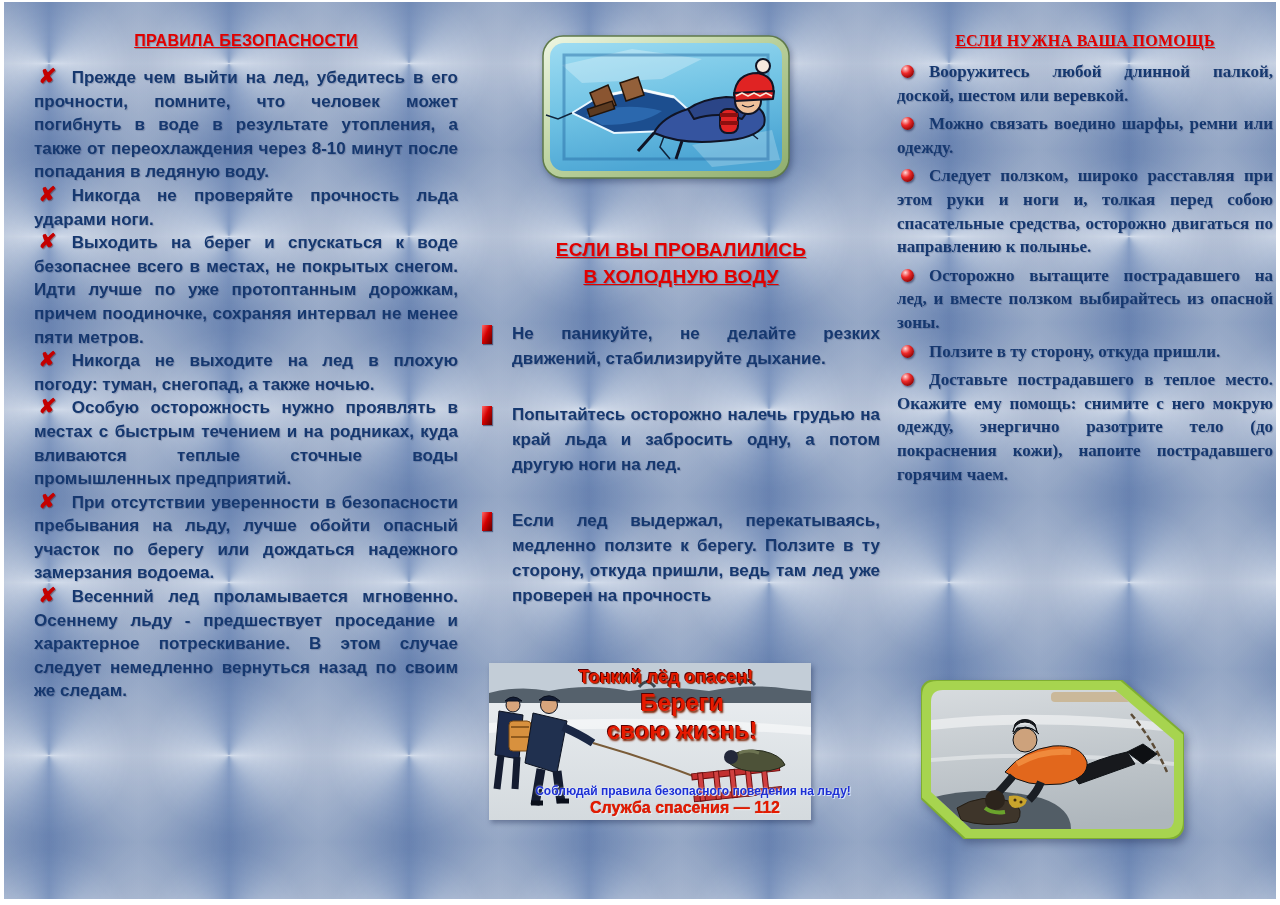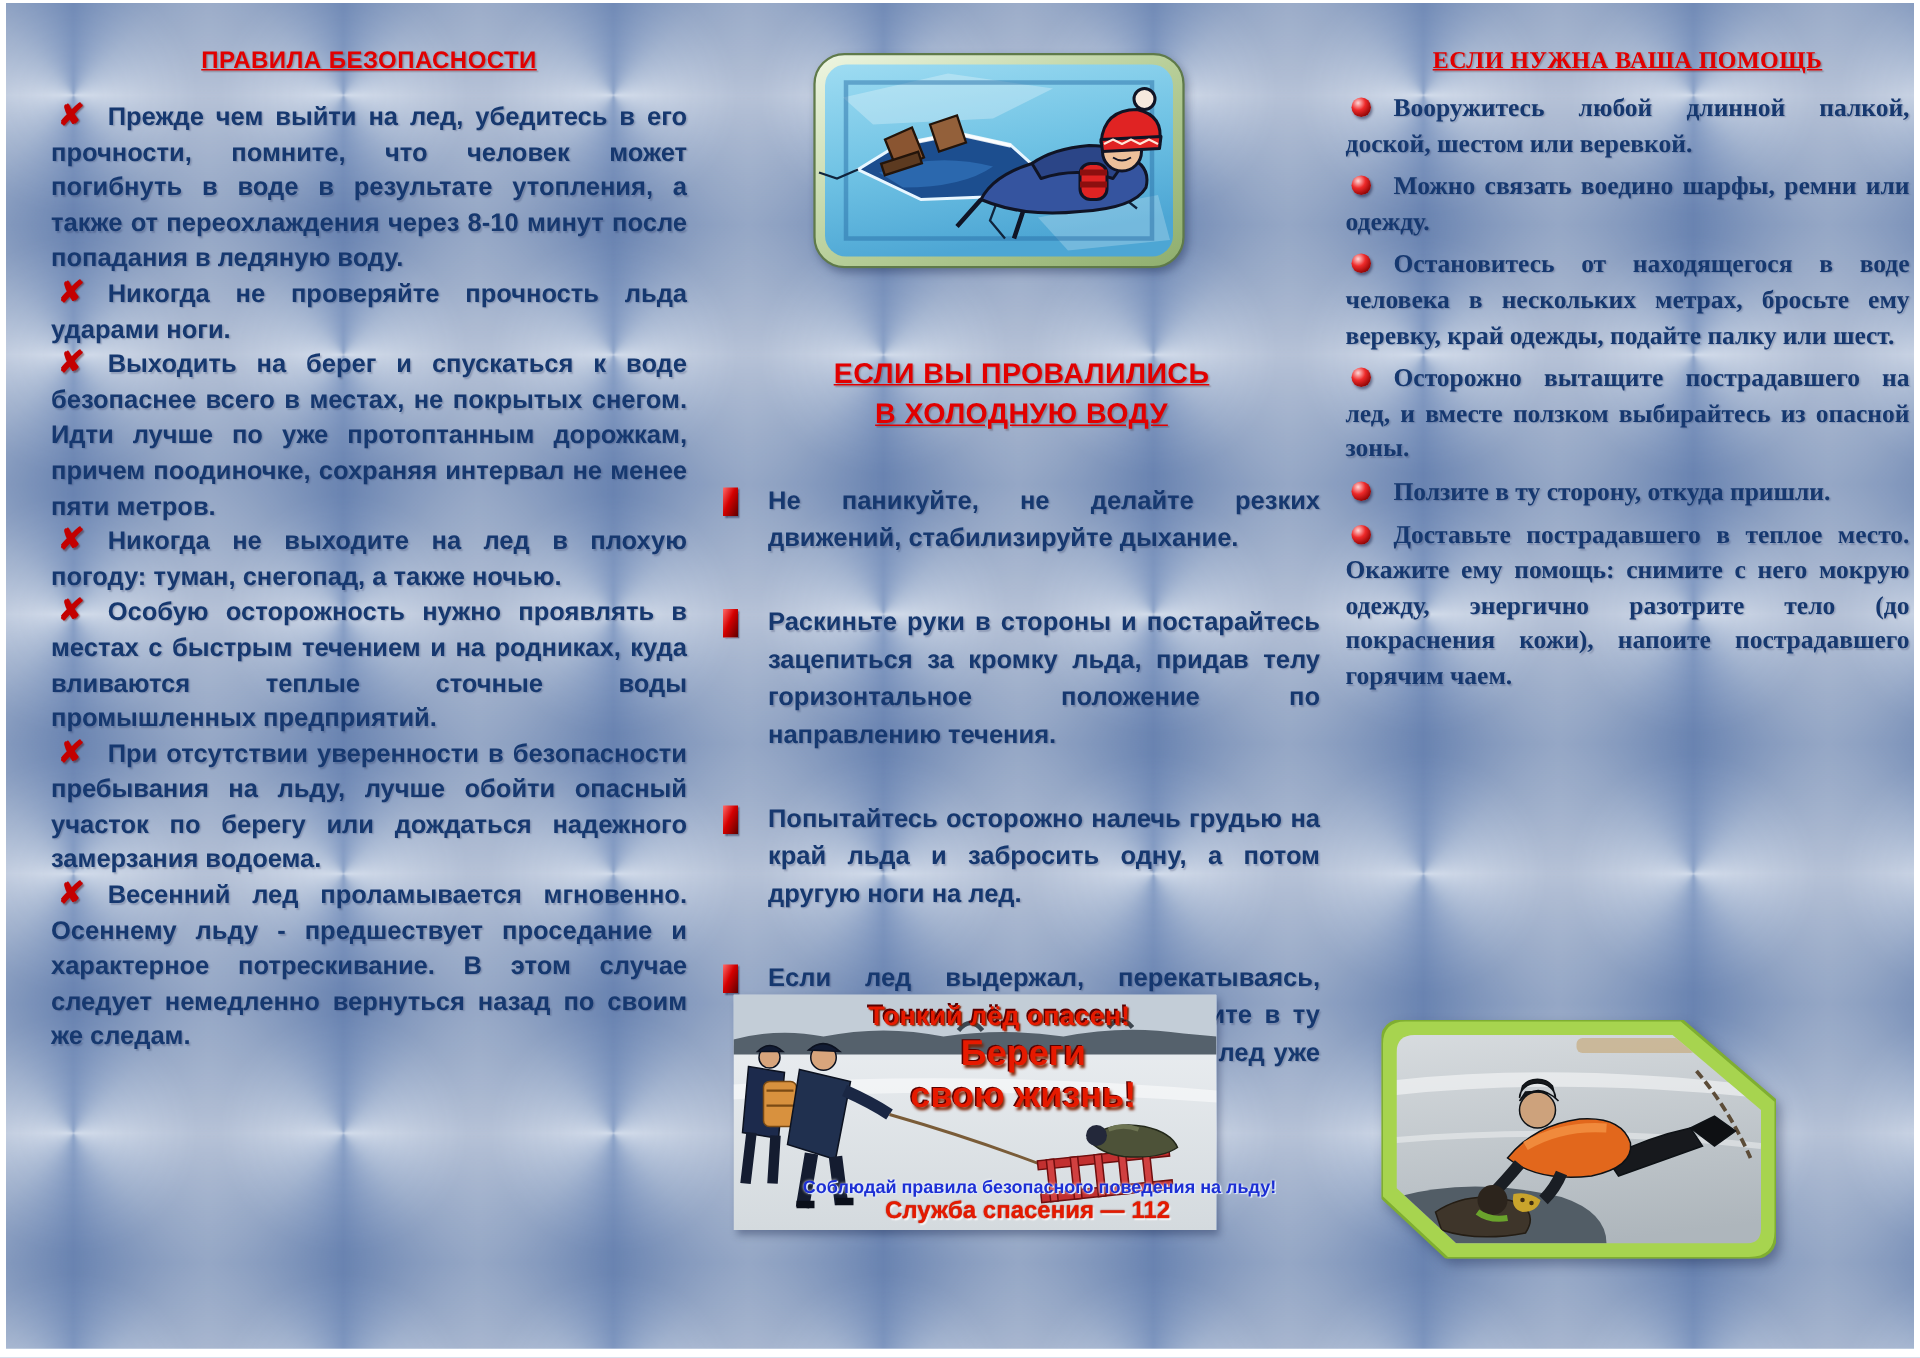--- a/index.html
+++ b/index.html
@@ -142,21 +142,20 @@
       </g>
     </svg>
   </div>
 
   <div class="col" id="mid-col">
     <div class="col-title">
       <div>ЕСЛИ ВЫ ПРОВАЛИЛИСЬ</div>
       <div>В ХОЛОДНУЮ ВОДУ</div>
     </div>
     <div class="item"><span class="barmark"></span><span>Не паникуйте, не делайте резких движений, стабилизируйте дыхание.</span></div>
-    <div class="item"><span class="barmark"></span><span>Раскиньте руки в стороны и постарайтесь зацепиться за кромку льда, придав телу горизонтальное положение по направлению течения.</span></div>
     <div class="item"><span class="barmark"></span><span>Попытайтесь осторожно налечь грудью на край льда и забросить одну, а потом другую ноги на лед.</span></div>
     <div class="item"><span class="barmark"></span><span>Если лед выдержал, перекатываясь, медленно ползите к берегу. Ползите в ту сторону, откуда пришли, ведь там лед уже проверен на прочность</span></div>
   </div>
 
   <div class="figure" id="fig-poster">
     <svg width="322" height="157" viewBox="0 0 322 157">
       <defs>
         <linearGradient id="gSnow" x1="0" y1="0" x2="0" y2="1">
           <stop offset="0" stop-color="#eef1f4"></stop>
             <stop offset="1" stop-color="#d4dade"></stop>
@@ -209,21 +208,21 @@
     <div class="poster-text pt-red2">Береги</div>
     <div class="poster-text pt-red3">свою жизнь!</div>
     <div class="poster-text pt-blue">Соблюдай правила безопасного поведения на льду!</div>
     <div class="poster-text pt-red4">Служба спасения — 112</div>
   </div>
 
   <div class="col" id="right-col">
     <div class="col-title">ЕСЛИ НУЖНА ВАША ПОМОЩЬ</div>
     <div class="item"><span class="sphere"></span><span>Вооружитесь любой длинной палкой, доской, шестом или веревкой.</span></div>
     <div class="item"><span class="sphere"></span><span>Можно связать воедино шарфы, ремни или одежду.</span></div>
-    <div class="item"><span class="sphere"></span><span>Остановитесь от находящегося в воде человека в нескольких метрах, бросьте ему веревку, край одежды, подайте палку или шест.</span></div>
+    <div class="item"><span class="sphere"></span><span>Следует ползком, широко расставляя при этом руки и ноги и, толкая перед собою спасательные средства, осторожно двигаться по направлению к полынье.</span></div>
     <div class="item"><span class="sphere"></span><span>Осторожно вытащите пострадавшего на лед, и вместе ползком выбирайтесь из опасной зоны.</span></div>
     <div class="item"><span class="sphere"></span><span>Ползите в ту сторону, откуда пришли.</span></div>
     <div class="item"><span class="sphere"></span><span>Доставьте пострадавшего в теплое место. Окажите ему помощь: снимите с него мокрую одежду, энергично разотрите тело (до покраснения кожи), напоите пострадавшего горячим чаем.</span></div>
   </div>
 
   <div class="figure" id="fig-rescue">
     <svg width="263" height="159" viewBox="0 0 263 159">
       <defs>
         <linearGradient id="gIce3" x1="0" y1="0" x2="0.2" y2="1">
           <stop offset="0" stop-color="#dadee1"></stop>

